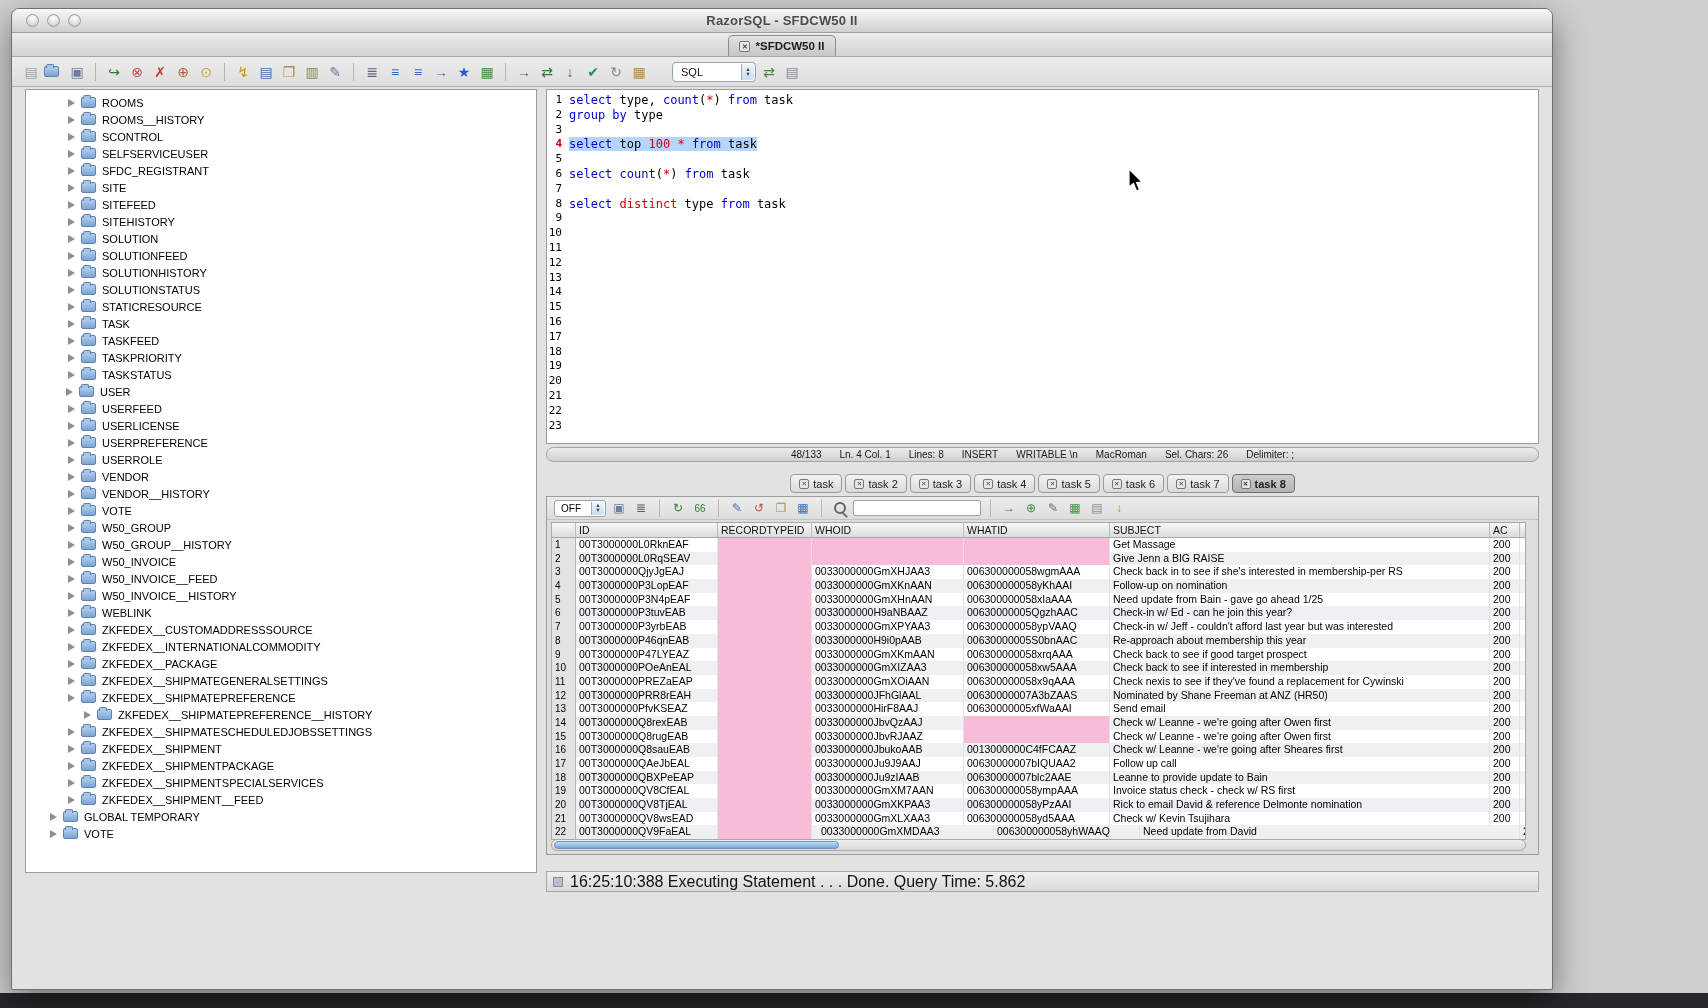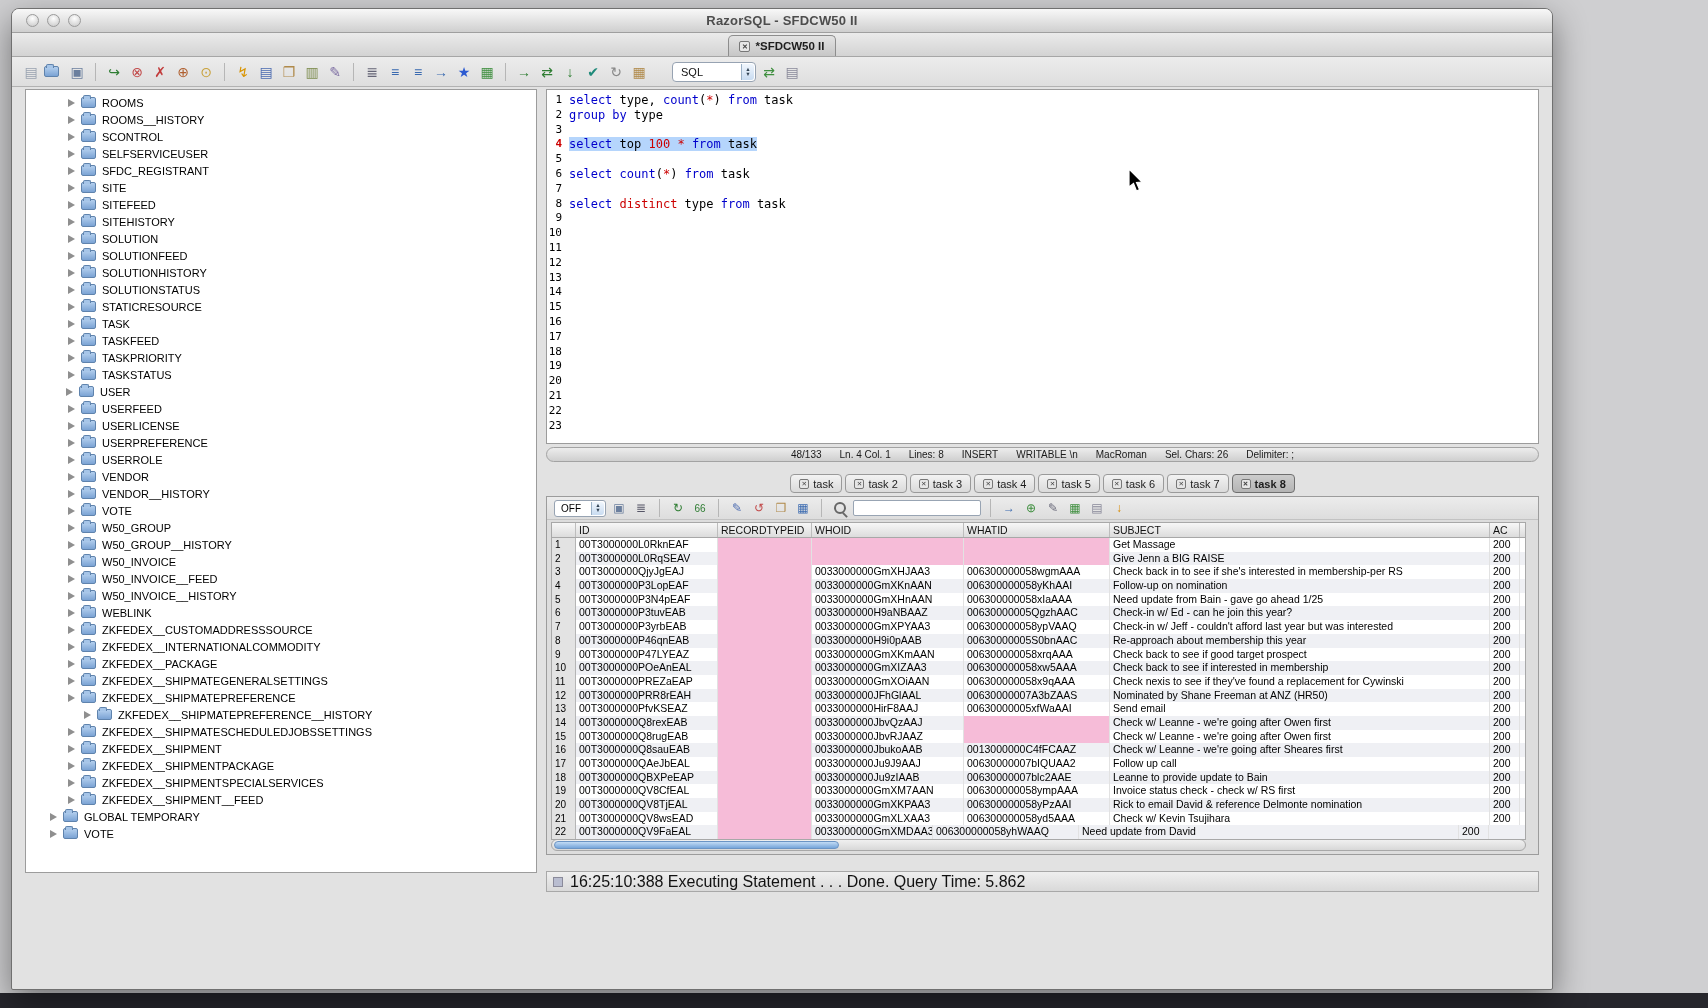--- a/index.html
+++ b/index.html
@@ -856,21 +856,21 @@
                 <div class="td pink" style="width: 94px;"></div>
                 <div class="td" style="width: 152px;">0033000000GmXLXAA3</div>
                 <div class="td" style="width: 146px;">006300000058yd5AAA</div>
                 <div class="td" style="width: 380px;">Check w/ Kevin Tsujihara</div>
                 <div class="td" style="width: 30px;">200</div>
               </div>
               <div class="trow alt">
                 <div class="td rownum" style="width: 24px;">22</div>
                 <div class="td" style="width: 142px;">00T3000000QV9FaEAL</div>
                 <div class="td pink" style="width: 94px;"></div>
-                <div class="td" style="width: 121px;">0033000000GmXMDAA3</div>
+                <div class="td" style="width: 176px; margin-left: 6px;">0033000000GmXMDAA3</div>
                 <div class="td" style="width: 146px;">006300000058yhWAAQ</div>
                 <div class="td" style="width: 380px;">Need update from David</div>
                 <div class="td" style="width: 30px;">200</div>
               </div>
             </div>
           <div class="grid-hscroll">
             <div class="hthumb"></div>
           </div>
         </div>
       </div>

